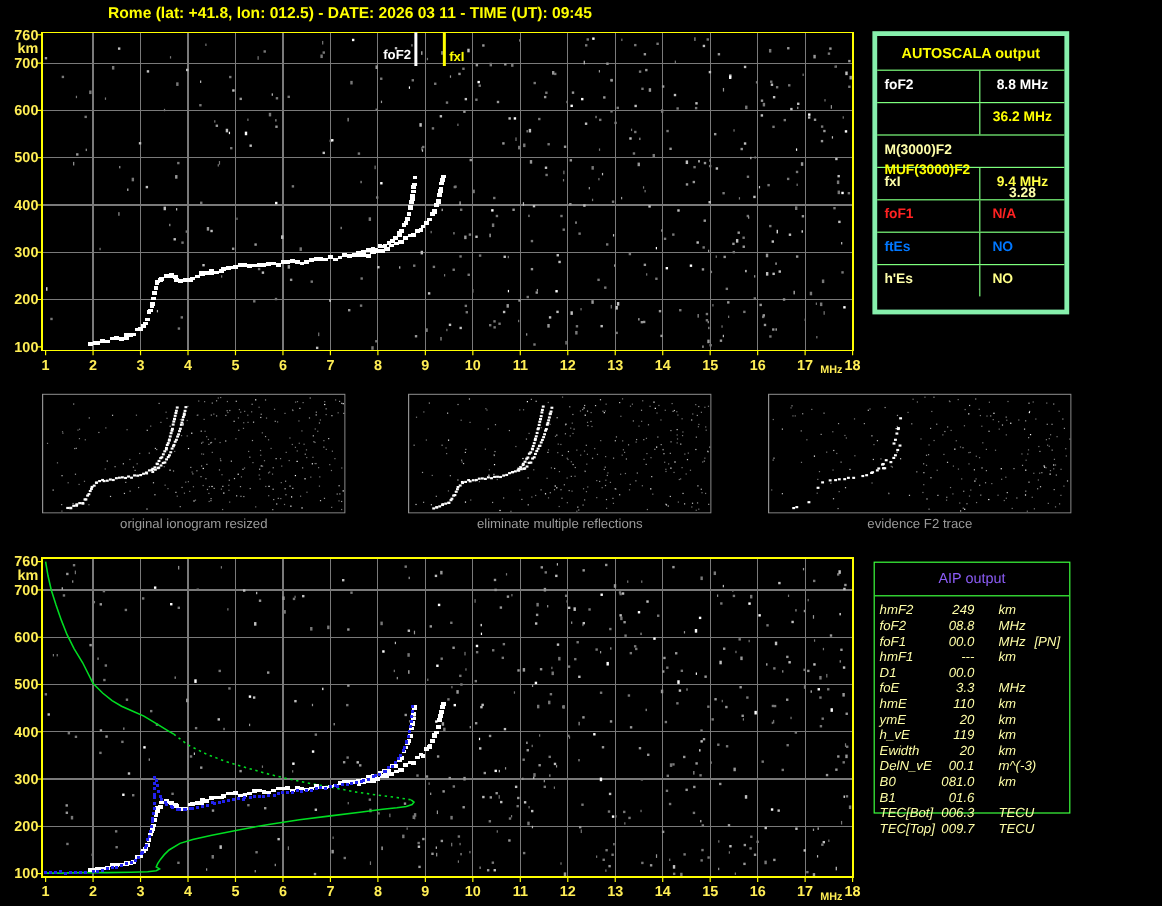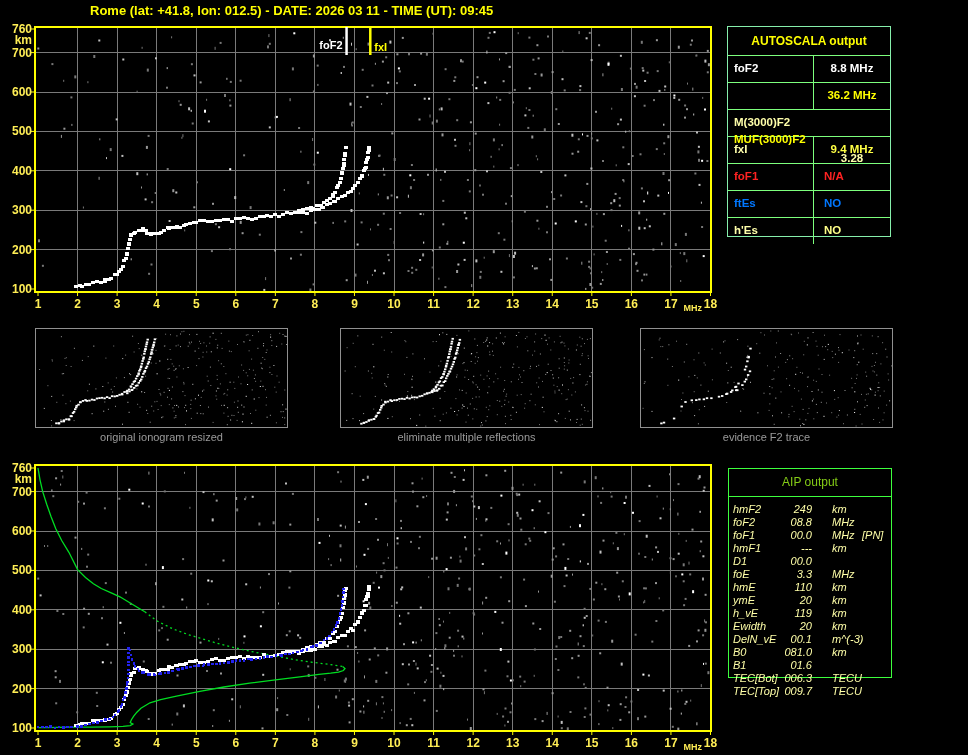--- a/index.html
+++ b/index.html
@@ -2,35 +2,35 @@
 <html><head>
 <meta charset="utf-8">
 <style>
   html,body{margin:0;padding:0;background:#000;}
   body{position:relative;width:968px;height:755px;overflow:hidden;
        font-family:"Liberation Sans",sans-serif;}
   .abs{position:absolute;}
   #title{left:90px;top:3px;color:#ffff00;font-size:13px;font-weight:bold;white-space:nowrap;}
   svg{position:absolute;left:0;display:block;}
   
-  #autoscala{left:727px;top:26px;width:164px;height:211px;border:1px solid #86efac;
+  #autoscala{left:727px;top:26px;width:164px;height:236px;border:4px solid #86efac;
              box-sizing:border-box;background:#000;}
   #autoscala .hdr{height:28px;line-height:28px;text-align:center;color:#ffff00;
                   font-size:12px;font-weight:bold;border-bottom:1px solid #7dff7d;}
   .as-row{display:flex;height:26px;line-height:25px;border-top:1px solid #7dff7d;
           font-size:11.5px;font-weight:bold;}
   .as-row:first-of-type{border-top:none;}
   .as-row .lab{width:85px;padding-left:6px;box-sizing:border-box;}
   .as-row .val{flex:1;border-left:1px solid #7dff7d;box-sizing:border-box;}
   .as-row .val.center{text-align:center;}
   .as-row .val.left{padding-left:10px;text-align:left;}
   
   #aipbox{left:728px;top:468px;width:164px;height:210px;border:1px solid #3dff3d;
           box-sizing:border-box;background:transparent;}
-  #aipbox .hdr{height:27px;line-height:27px;text-align:center;color:#84cc16;
+  #aipbox .hdr{height:27px;line-height:27px;text-align:center;color:#8b5cf6;
                font-size:12px;border-bottom:1px solid #3dff3d;}
   #aiprows{left:728px;top:503px;width:164px;}
   .aip-row{position:relative;height:13px;line-height:13px;font-size:11px;color:#ffffa8;}
   .aip-row span{position:absolute;top:0;white-space:nowrap;font-style:italic;}
   .aip-row .n{left:5px;}
   .aip-row .v{left:24px;width:60px;text-align:right;}
   .aip-row .u{left:104px;}
   .aip-row .x{left:134px;}
   
   .thumbwrap{top:328px;width:253px;height:100px;}

